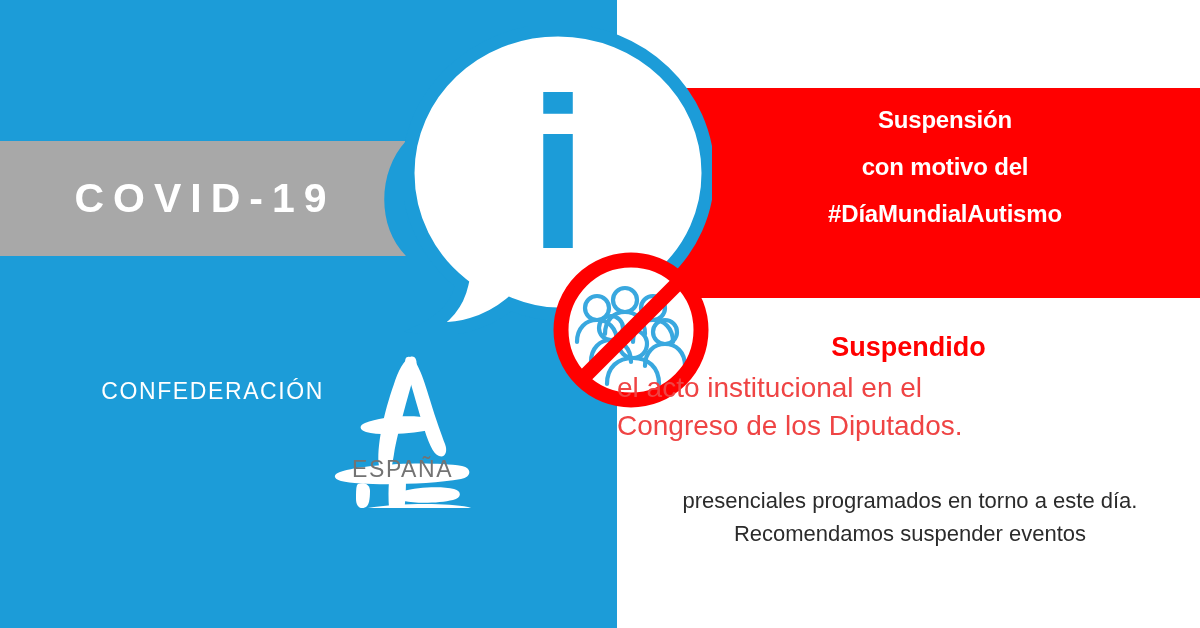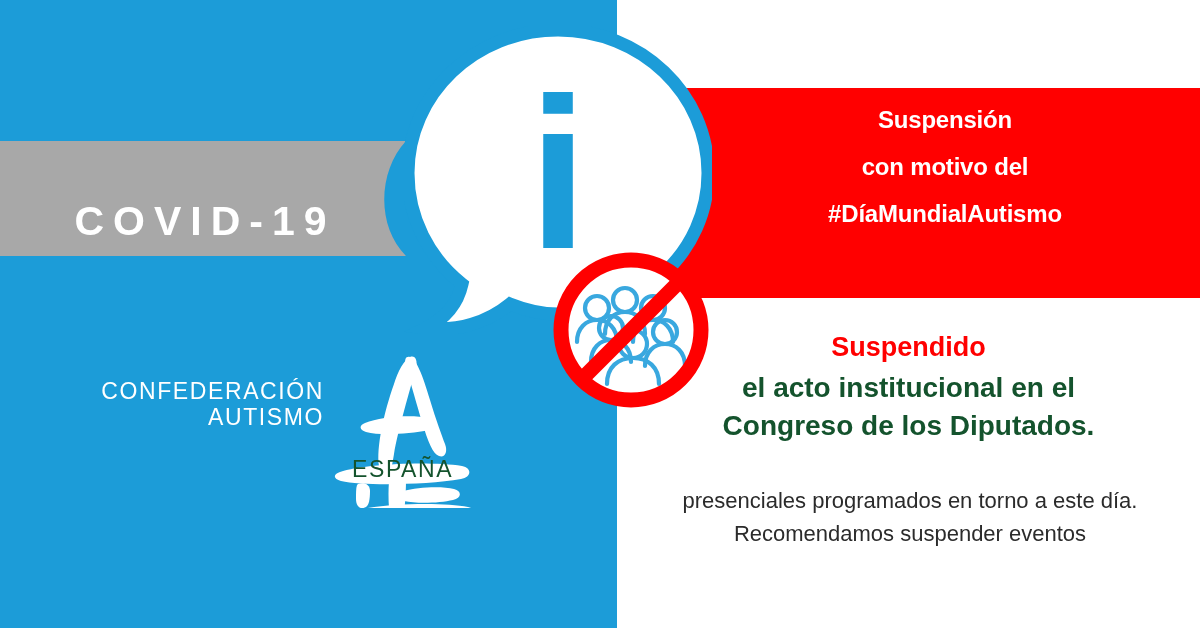--- a/index.html
+++ b/index.html
@@ -66,21 +66,20 @@
     left: 0;
     top: 141px;
     width: 410px;
     height: 115px;
     line-height: 115px;
     text-align: center;
     color: #ffffff;
     font-weight: bold;
     font-size: 41px;
     letter-spacing: 9px;
-    margin-top: 23px;
   }
 
   
   .speech-bubble {
     position: absolute;
     left: 404px;
     top: 26px;
     width: 308px;
     height: 308px;
   }
@@ -128,21 +127,21 @@
     text-align: right;
     color: #ffffff;
     font-size: 23px;
     letter-spacing: 1.6px;
     line-height: 26px;
   }
   .logo-espana {
     position: absolute;
     left: 272px;
     top: 108px;
-    color: #14532d;
+    color: #737373;
     font-size: 23px;
     letter-spacing: 1.6px;
   }
   .logo-mark {
     position: absolute;
     left: 222px;
     top: 0px;
     width: 180px;
     height: 160px;
   }
@@ -157,23 +156,23 @@
     color: #FF0000;
     font-weight: bold;
     font-size: 27px;
     line-height: 40px;
   }
   .institucional {
     position: absolute;
     left: 617px;
     top: 369px;
     width: 583px;
-    text-align: center;
-    color: #14532d;
-    font-weight: bold;
+    text-align: left;
+    color: #ef4444;
+    font-weight: normal;
     font-size: 28px;
     line-height: 38px;
   }
   .institucional div { white-space: nowrap; }
   .recomendacion {
     position: absolute;
     left: 630px;
     top: 484px;
     width: 560px;
     text-align: center;
@@ -235,21 +234,20 @@
 
   <div class="red-banner-text">
     <div>Suspensión</div>
     <div>con motivo del</div>
     <div>#DíaMundialAutismo</div>
   </div>
 
   <div class="logo-wrap">
     <div class="logo-words">
       <div>CONFEDERACIÓN</div>
-      <div>AUTISMO</div>
     </div>
     <svg class="logo-mark" viewBox="0 0 180 160">
       <g fill="#FFFFFF">
 
         <path d="M77,118 C74,100 82,64 92,36 C96,23 102,12 108,9
                  C113,7 116,12 114,20 C108,42 96,82 92,106
                  C90,118 89,124 86,126 C81,129 78,126 77,118 Z"></path>
 
         <path d="M108,9 C114,10 121,28 128,52 C134,72 140,88 143,96
                  C146,104 143,110 137,108 C131,106 126,94 120,74

